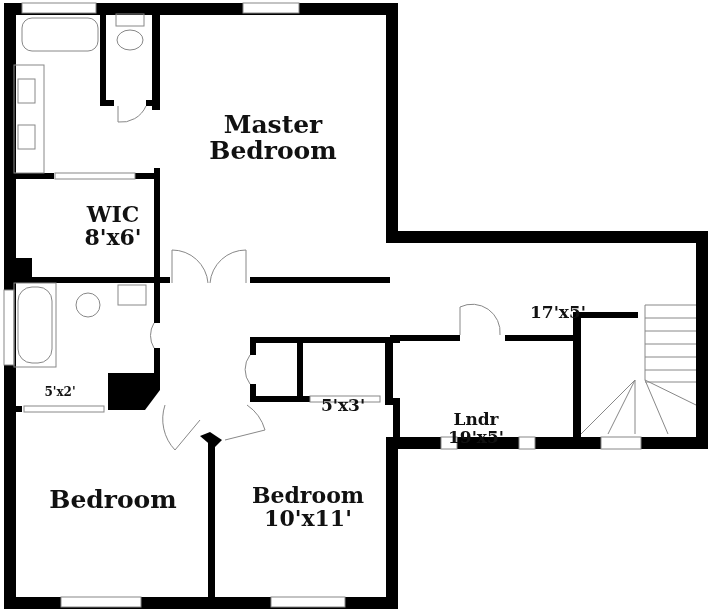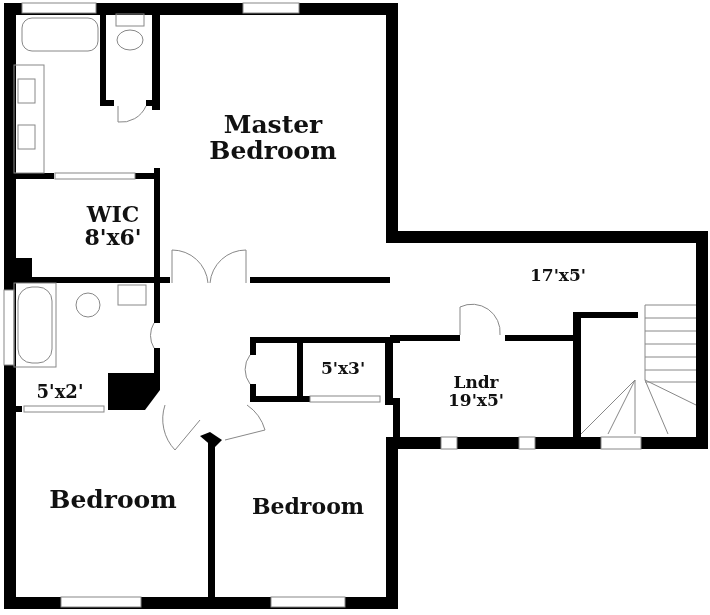--- a/index.html
+++ b/index.html
@@ -11,22 +11,22 @@
     font-weight: bold;
     color: #111111;
     text-align: center;
     line-height: 1.05;
     white-space: nowrap;
     transform: translate(-50%, -50%);
   }
   .lbl span { display: block; }
   .big { font-size: 25px; }
   .mid { font-size: 22px; }
-  .sm { font-size: 17px; }
-  .xs { font-size: 18px; }
+  .sm { font-size: 17px; margin-top: 37px; }
+  .xs { font-size: 12px; }
 </style>
 </head>
 <body>
 
 <svg id="plan" width="710" height="615" viewBox="0 0 710 615" xmlns="http://www.w3.org/2000/svg">
   <g fill="#000">
 
     <rect x="4" y="3" width="394" height="12"></rect>
 
     <rect x="4" y="3" width="12" height="606"></rect>
@@ -151,13 +151,14 @@
   <span>5'x3'</span>
 </div>
 <div class="lbl xs" style="left:60px; top:392px;">
   <span>5'x2'</span>
 </div>
 <div class="lbl big" style="left:113px; top:500px;">
   <span>Bedroom</span>
 </div>
 <div class="lbl mid" style="left:308px; top:507px;">
   <span>Bedroom</span>
+  <span>10'x11'</span>
 </div>
 
 </body></html>

